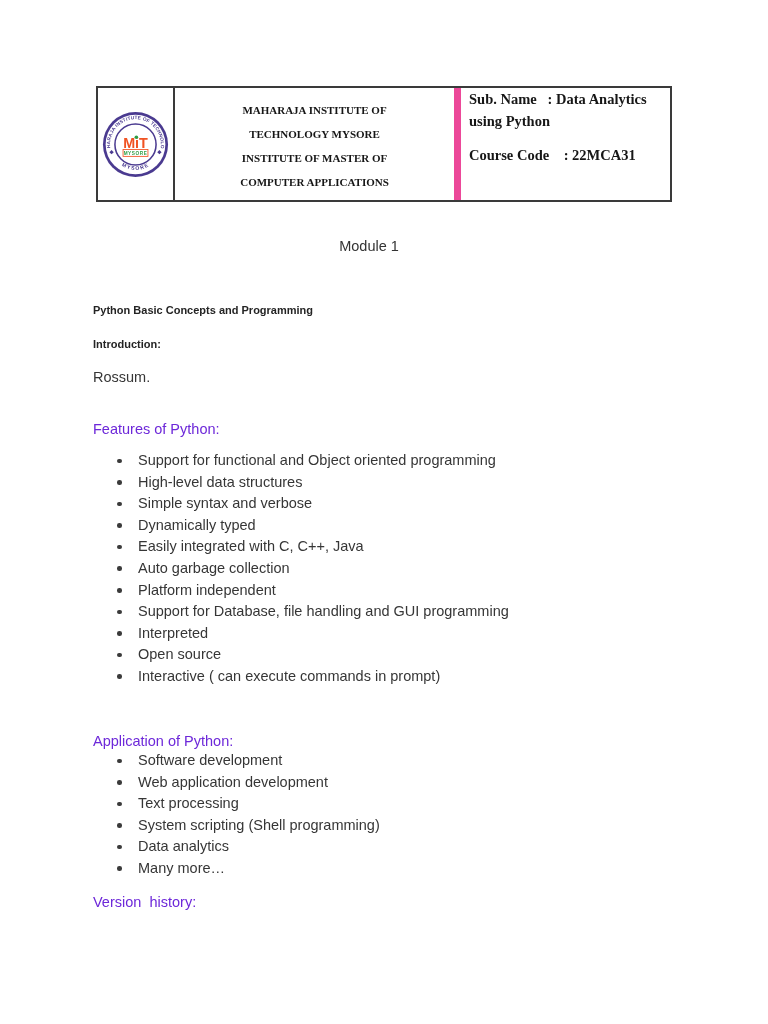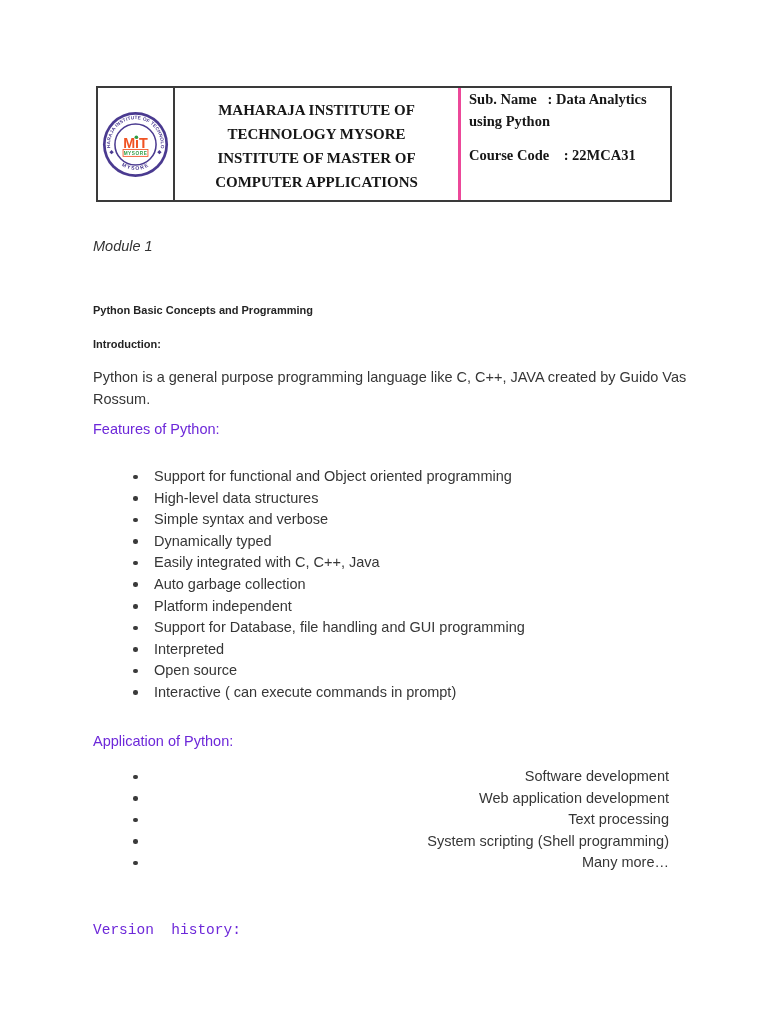--- a/index.html
+++ b/index.html
@@ -10,54 +10,54 @@
   
   .hdr-table{
     position:absolute;left:96px;top:86px;width:576px;height:116px;
     box-sizing:border-box;border:2px solid #3a3a3a;
     display:grid;grid-template-columns:77px 286px auto;
     background:#fff;
   }
   .hdr-cell{box-sizing:border-box;}
   .hdr-cell.logo-cell{border-right:2px solid #3a3a3a;display:flex;align-items:center;justify-content:center;}
   .hdr-cell.title-cell{
-    border-right:3px solid #ec4899;text-align:center;padding-top:10px;
-    font-family:"Liberation Serif",serif;font-weight:bold;font-size:15px;
+    border-right:7px solid #ec4899;text-align:center;padding-top:10px;
+    font-family:"Liberation Serif",serif;font-weight:bold;font-size:11px;
     line-height:24px;color:#161616;
   }
   .hdr-cell.course-cell{
     padding:0 0 0 8px;font-family:"Liberation Serif",serif;font-weight:bold;
     font-size:14.5px;line-height:22px;color:#161616;
   }
   .hdr-cell .pre{white-space:pre;}
   .course-code-line{margin-top:12px;}
   .title-line{white-space:nowrap;}
   
   .abs{position:absolute;left:93px;}
-  .module-title{top:238px;width:552px;text-align:left;font-size:14.5px;line-height:16px;color:#333;font-style:italic;}
+  .module-title{top:238px;width:552px;text-align:center;font-size:14.5px;line-height:16px;color:#333;}
   .h-bold{font-weight:bold;color:#242424;font-size:11px;line-height:16px;}
   .h-reg{color:#6d28d9;font-size:14.5px;line-height:16px;white-space:pre;}
   .heading1{top:302px;}
   .heading2{top:336px;text-align:right;}
   .para{top:366px;font-size:14.5px;line-height:22px;color:#363636;}
   .para div{white-space:nowrap;}
   .features-h{top:421px;}
   .apps-h{top:721px;margin-top:12px;}
-  .version-h{top:922px;font-family:Liberation Mono, monospace;}
-  ul.doc-list{margin:16px;padding:0;list-style:none;width:560px;}
+  .version-h{top:894px;}
+  ul.doc-list{margin:0;padding:0;list-style:none;width:560px;}
   ul.doc-list li{
     position:relative;padding-left:45px;font-size:14.5px;line-height:21.6px;
     color:#363636;white-space:nowrap;
   }
   ul.doc-list li::before{
     content:"";position:absolute;left:24px;top:8.5px;width:4.5px;height:4.5px;
     border-radius:50%;background:#3a3a3a;
   }
   .features-list{top:450px;}
-  .apps-list{top:750px;text-align:right;}
+  .apps-list{top:750px;}
 </style>
 </head>
 <body>
 
 <div class="page">
 
   <div class="hdr-table">
     <div class="hdr-cell logo-cell">
       <svg width="67" height="67" viewBox="-35 -35 70 70">
         <circle cx="0" cy="0" r="34" fill="#4a3a90"></circle>
@@ -96,21 +96,20 @@
     </div>
   </div>
 
   <div class="abs module-title">Module 1</div>
 
   <div class="abs h-bold heading1">Python Basic Concepts and Programming</div>
 
   <div class="abs h-bold heading2">Introduction:</div>
 
   <div class="abs para">
-    <div>Python is a general purpose programming language like C, C++, JAVA created by Guido Vas</div>
     <div>Rossum.</div>
   </div>
 
   <div class="abs h-reg features-h">Features of Python:</div>
 
   <ul class="abs doc-list features-list">
     <li>Support for functional and Object oriented programming</li>
     <li>High-level data structures</li>
     <li>Simple syntax and verbose</li>
     <li>Dynamically typed</li>
@@ -123,18 +122,19 @@
     <li>Interactive ( can execute commands in prompt)</li>
   </ul>
 
   <div class="abs h-reg apps-h">Application of Python:</div>
 
   <ul class="abs doc-list apps-list">
     <li>Software development</li>
     <li>Web application development</li>
     <li>Text processing</li>
     <li>System scripting (Shell programming)</li>
+    <li>Data analytics</li>
     <li>Many more…</li>
   </ul>
 
   <div class="abs h-reg version-h">Version  history:</div>
 
 </div>
 
 </body></html>

